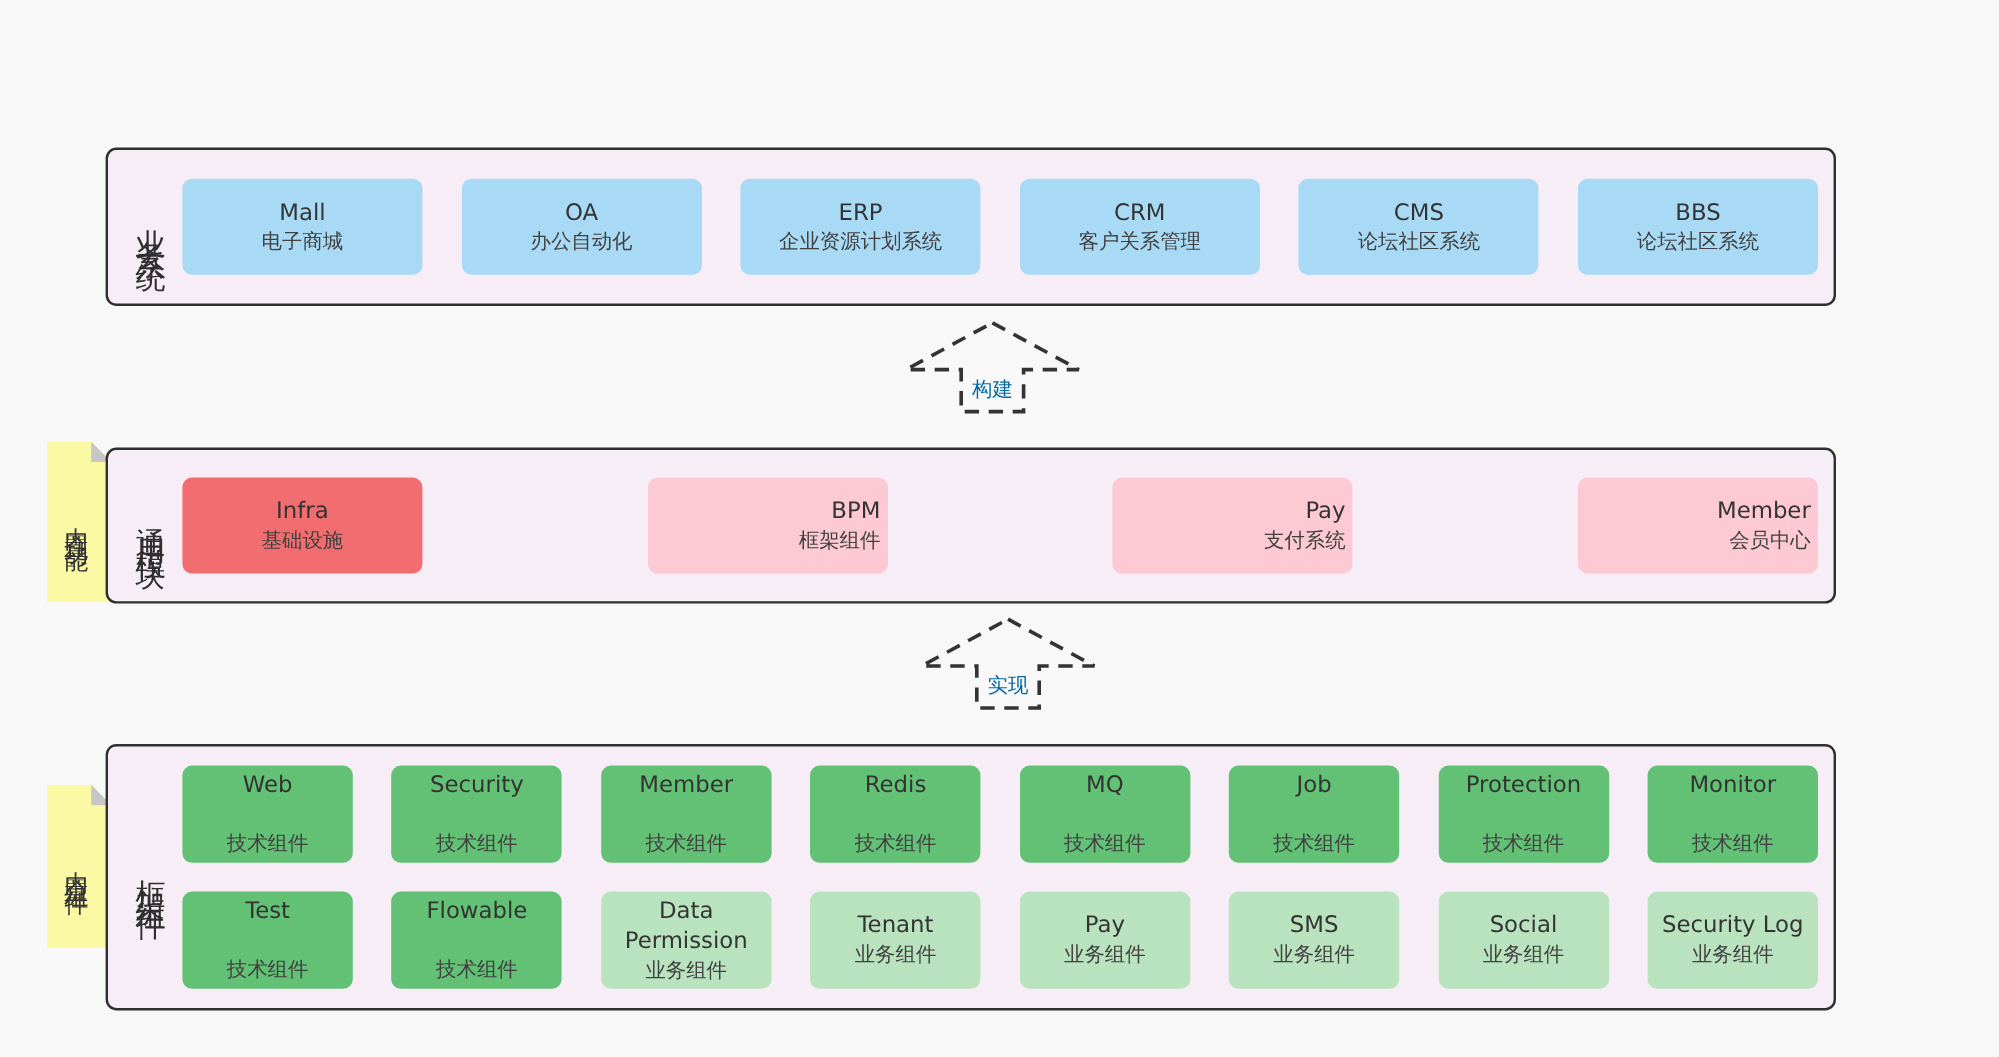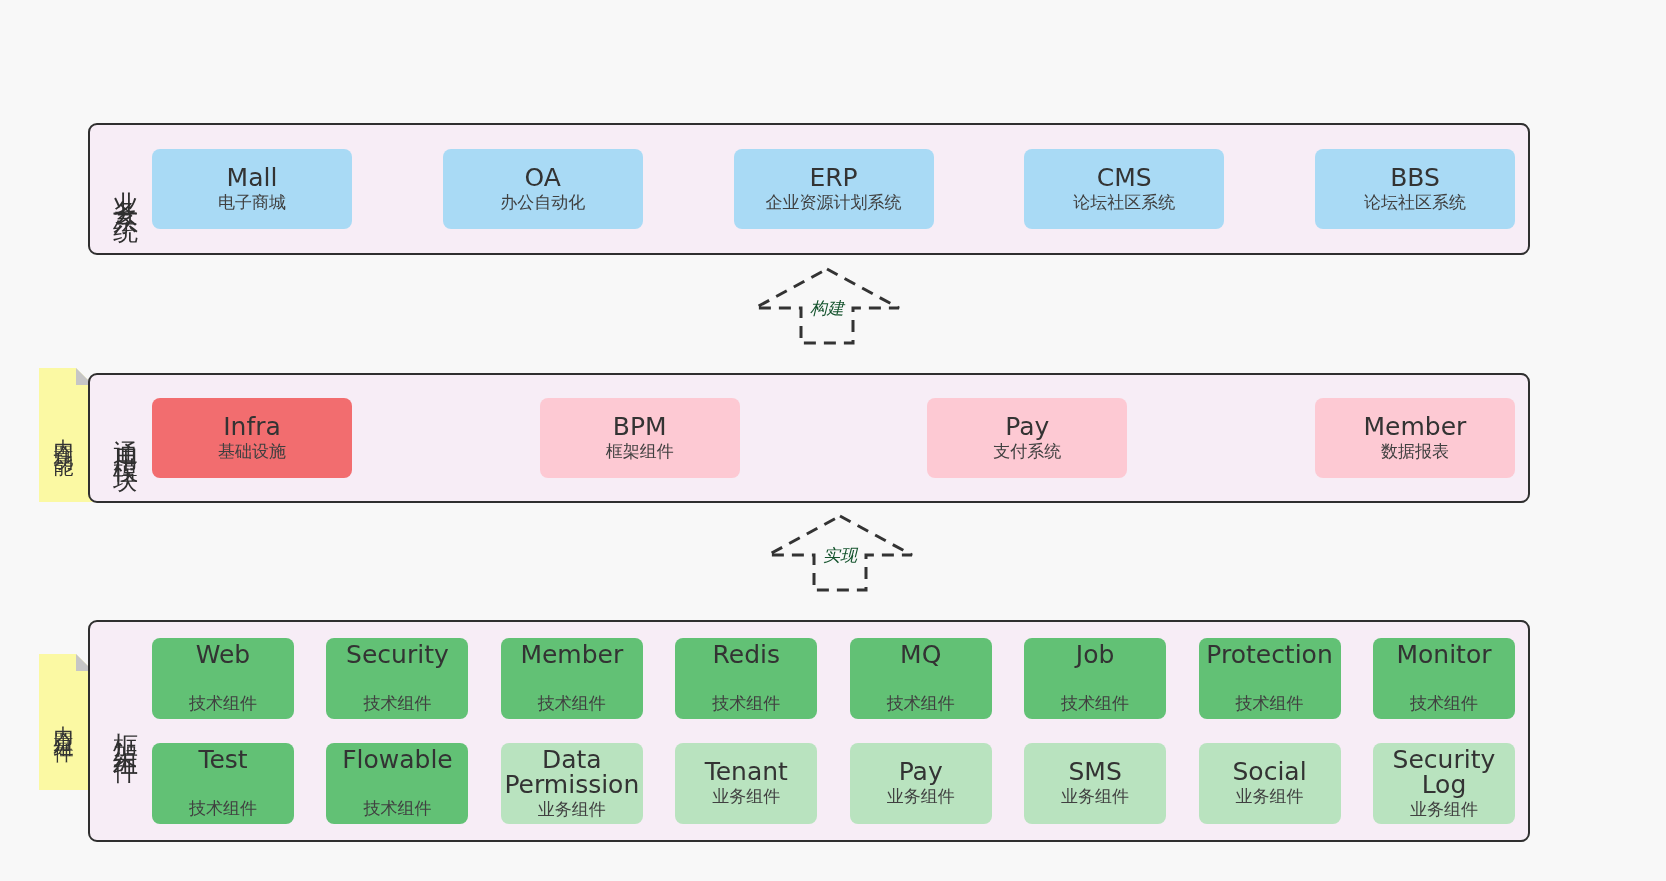--- a/index.html
+++ b/index.html
@@ -29,36 +29,36 @@
     padding-left:14px;padding-right:13px;box-sizing:border-box;
   }
   .box-row{display:flex;justify-content:space-between;}
   .box{
     box-sizing:border-box;border-radius:8px;
     display:flex;flex-direction:column;align-items:center;justify-content:center;
     text-align:center;padding:4px 6px;
   }
   .s0 .box,.s1 .box{width:200px;height:80px;}
   .s2 .box{width:142px;height:81px;}
-  .box-title{font-size:25px;line-height:25px;color:#333;}
+  .box-title{font-size:19px;line-height:25px;color:#333;}
   .box-subtitle{font-size:17px;line-height:24px;color:#404040;}
   .v-blue{background:var(--box-blue);}
   .v-red{background:var(--box-red);}
-  .v-pink{background:var(--box-pink);}
+  .v-pink{background:var(--box-pink);align-items:flex-end;}
   .v-green{background:var(--box-green);gap:24px;}
   .v-green-light{background:var(--box-green-light);}
   
   .arrow{position:absolute;width:150px;height:80px;z-index:0;}
   .arrow-1{left:752px;top:266px;}
   .arrow-2{left:765px;top:513px;}
   .arrow svg{position:absolute;left:0;top:0;}
   .arrow-label{
-    position:absolute;left:50%;top:30px;transform:translateX(-50%);
+    position:absolute;left:50%;top:47px;transform:translateX(-50%);
     background:var(--page-bg,#f8f8f8);padding:2px 4px;
-    font-size:17px;line-height:1.2;white-space:nowrap;color:#14532d;font-style:italic;
+    font-size:17px;line-height:1.2;white-space:nowrap;color:#0369a1;
   }
   
   .note{
     position:absolute;left:39px;width:54px;box-sizing:border-box;
     background:var(--note-bg);z-index:0;
     display:flex;align-items:center;justify-content:center;
     clip-path:polygon(0 0,calc(100% - 17px) 0,100% 17px,100% 100%,0 100%);
   }
   .note-1{top:368px;height:134px;}
   .note-2{top:654px;height:136px;}
@@ -87,20 +87,24 @@
           </div>
           <div class="box v-blue">
             <div class="box-title">OA</div>
             <div class="box-subtitle">办公自动化</div>
           </div>
           <div class="box v-blue">
             <div class="box-title">ERP</div>
             <div class="box-subtitle">企业资源计划系统</div>
           </div>
           <div class="box v-blue">
+            <div class="box-title">CRM</div>
+            <div class="box-subtitle">客户关系管理</div>
+          </div>
+          <div class="box v-blue">
             <div class="box-title">CMS</div>
             <div class="box-subtitle">论坛社区系统</div>
           </div>
           <div class="box v-blue">
             <div class="box-title">BBS</div>
             <div class="box-subtitle">论坛社区系统</div>
           </div>
         </div>
       </div>
   </section>
@@ -123,21 +127,21 @@
           <div class="box v-pink">
             <div class="box-title">BPM</div>
             <div class="box-subtitle">框架组件</div>
           </div>
           <div class="box v-pink">
             <div class="box-title">Pay</div>
             <div class="box-subtitle">支付系统</div>
           </div>
           <div class="box v-pink">
             <div class="box-title">Member</div>
-            <div class="box-subtitle">数据报表</div>
+            <div class="box-subtitle">会员中心</div>
           </div>
         </div>
       </div>
   </section>
 
   <div class="arrow arrow-2">
     <svg width="150" height="80" viewBox="0 0 150 80">
       <path d="M75 3 L147 42 L101 42 L101 77 L49 77 L49 42 L3 42 Z" fill="none" stroke="#333" stroke-width="3" stroke-dasharray="12 8"></path>
     </svg>
     <span class="arrow-label">实现</span>

